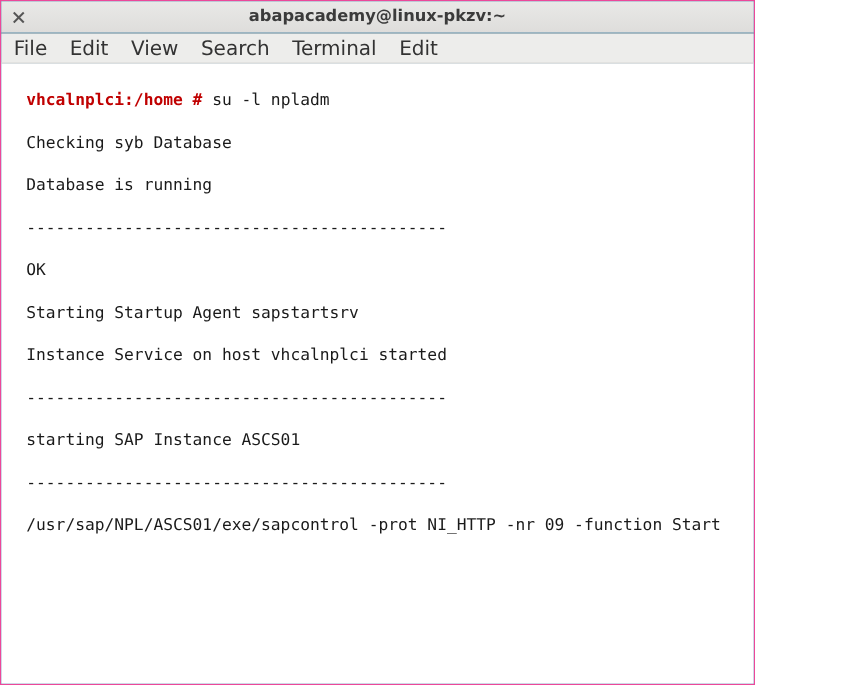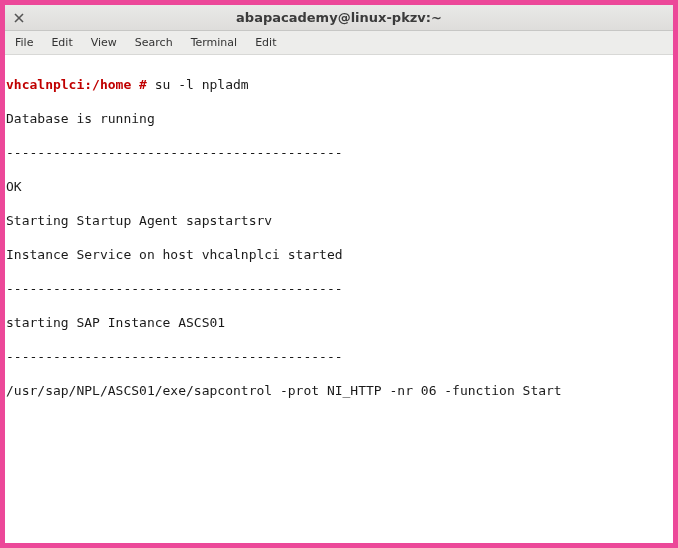--- a/index.html
+++ b/index.html
@@ -1,24 +1,24 @@
 <!DOCTYPE html>
 <html><head>
 <meta charset="utf-8">
 <style>
   * { margin: 0; padding: 0; box-sizing: border-box; }
   html, body { width: 678px; height: 548px; font-family: "DejaVu Sans", "Liberation Sans", sans-serif; font-size: 13px; background: #fff; color: #222; overflow: hidden; }
-  .window { border: 5px solid #ec4899; width: 678px; height: 548px; display: flex; flex-direction: column; background: #0369a1; }
+  .window { border: 1px solid #ec4899; width: 604px; height: 548px; display: flex; flex-direction: column; background: #0369a1; }
   .titlebar { background: linear-gradient(#e9e9e7, #dedddb); height: 26px; display: flex; align-items: center; justify-content: center; border-bottom: 1px solid #c7c7c5; position: relative; }
   .titlebar .title { font-weight: bold; font-size: 13px; color: #3b3b3b; }
   .titlebar .close { position: absolute; left: 6px; top: 5px; width: 16px; height: 16px; display:flex; align-items:center; justify-content:center; }
   .titlebar .close svg { width: 10px; height: 10px; }
-  .menubar { background: #ededeb; height: 24px; display: flex; align-items: center; gap: 18px; padding: 0 10px; border-bottom: 1px solid #d8d8d6; font-size: 11px; color: #333; }
+  .menubar { background: #ededeb; height: 24px; display: flex; align-items: center; gap: 18px; padding: 0 10px; border-bottom: 1px solid #d8d8d6; font-size: 16px; color: #333; }
   .menubar .menuitem { cursor: default; }
-  .term { flex: 1; background: #ffffff; padding: 4px 6px 6px 1px; font-family: "DejaVu Sans Mono", "Liberation Mono", monospace; font-size: 13px; line-height: 17px; white-space: pre; color: #1a1a1a; overflow: hidden; position: relative; }
+  .term { flex: 1; background: #ffffff; padding: 4px 6px 6px 20px; font-family: "DejaVu Sans Mono", "Liberation Mono", monospace; font-size: 13px; line-height: 17px; white-space: pre; color: #1a1a1a; overflow: hidden; position: relative; }
   .prompt-host { color: #c00000; font-weight: bold; }
   .cmd { color: #1a1a1a; }
   .line { display: block; }
 </style>
 </head>
 <body>
 
 <div class="window">
 
   <div class="titlebar">
@@ -35,29 +35,30 @@
     <span class="menuitem">File</span>
     <span class="menuitem">Edit</span>
     <span class="menuitem">View</span>
     <span class="menuitem">Search</span>
     <span class="menuitem">Terminal</span>
     <span class="menuitem">Edit</span>
   </div>
 
   <div class="term">
 <span class="line"><span class="prompt-host">vhcalnplci:/home #</span><span class="cmd"> su -l npladm</span></span>
+<span class="line">Checking syb Database</span>
 <span class="line">Database is running</span>
 <span class="line">-------------------------------------------</span>
 <span class="line">OK</span>
 <span class="line">Starting Startup Agent sapstartsrv</span>
 <span class="line">Instance Service on host vhcalnplci started</span>
 <span class="line">-------------------------------------------</span>
 <span class="line">starting SAP Instance ASCS01</span>
 <span class="line">-------------------------------------------</span>
-<span class="line">/usr/sap/NPL/ASCS01/exe/sapcontrol -prot NI_HTTP -nr 06 -function Start</span>
+<span class="line">/usr/sap/NPL/ASCS01/exe/sapcontrol -prot NI_HTTP -nr 09 -function Start</span>
 
 
 
 
 
 
 
 
 
 

